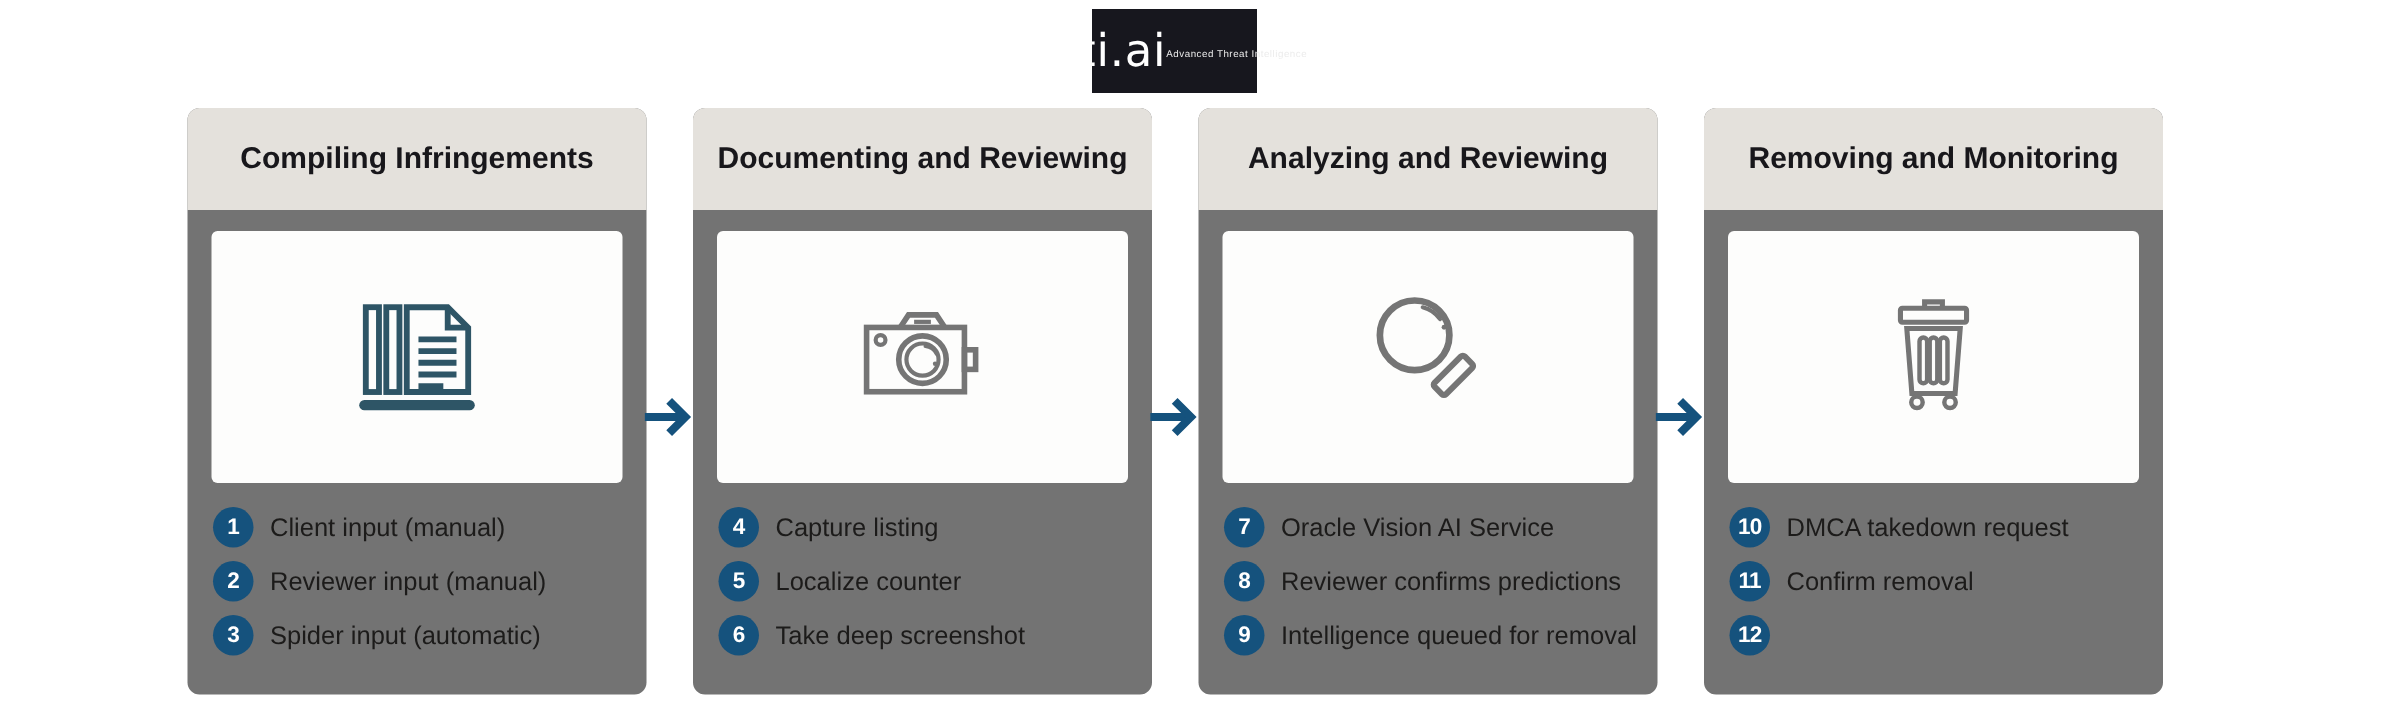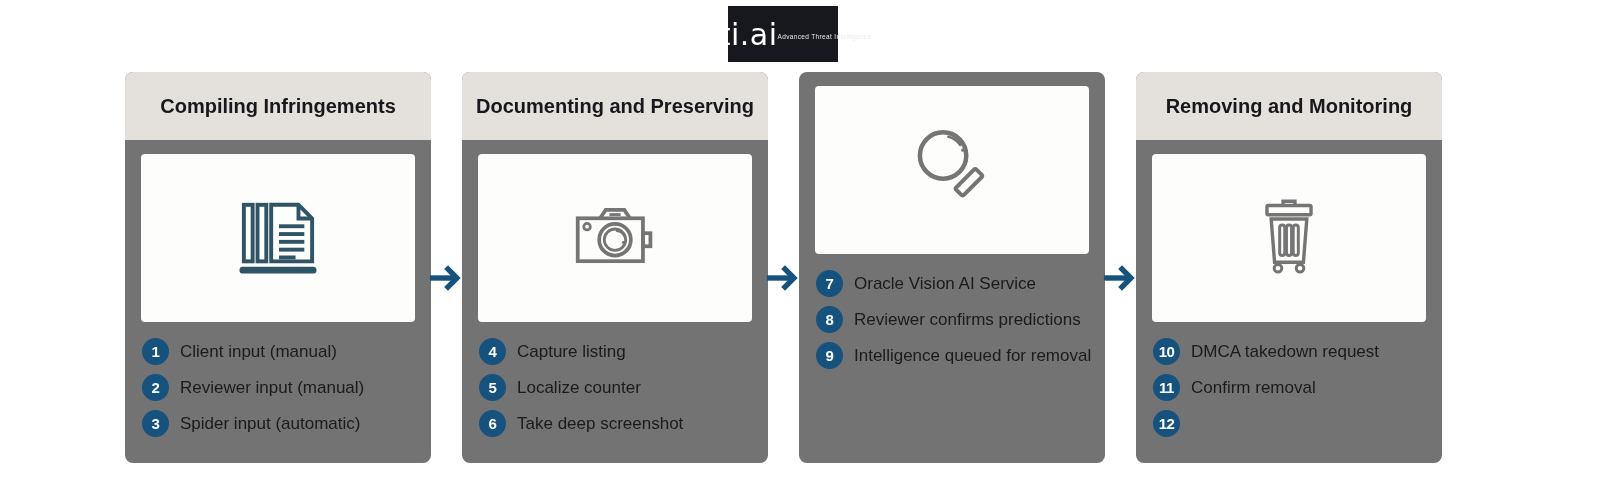--- a/index.html
+++ b/index.html
@@ -100,21 +100,21 @@
       <span>
         <svg width="36" height="42" viewBox="0 0 40 44" fill="none" stroke="#15527d" stroke-width="6">
           <line x1="1" y1="22" x2="29" y2="22"></line>
           <polyline points="19,10 31,22 19,34"></polyline>
         </svg>
       </span>
     </div>
 
     <div class="column">
       <div class="col-header">
-        <span class="col-title">Documenting and Preserving</span>
+        <span class="col-title">Documenting and Reviewing</span>
       </div>
       <div class="card">
         <span>
           <svg width="82" height="64" viewBox="0 0 88 66" fill="none" stroke="#757575" stroke-width="4">
             <path d="M28 14 L34 5 H54 L60 14"></path>
             <line x1="38" y1="10" x2="50" y2="10" stroke-width="3"></line>
             <rect x="4" y="14" width="70" height="46"></rect>
             <circle cx="14" cy="23" r="3.5" stroke-width="3"></circle>
             <circle cx="44" cy="37" r="17"></circle>
             <circle cx="44" cy="37" r="11.5" stroke-width="3"></circle>
@@ -143,20 +143,23 @@
     <div class="gapcol">
       <span>
         <svg width="36" height="42" viewBox="0 0 40 44" fill="none" stroke="#15527d" stroke-width="6">
           <line x1="1" y1="22" x2="29" y2="22"></line>
           <polyline points="19,10 31,22 19,34"></polyline>
         </svg>
       </span>
     </div>
 
     <div class="column">
+      <div class="col-header">
+        <span class="col-title">Analyzing and Reviewing</span>
+      </div>
       <div class="card">
         <span>
           <svg width="82" height="82" viewBox="0 0 92 92" fill="none" stroke="#757575" stroke-width="5">
             <circle cx="36" cy="32" r="26"></circle>
             <path d="M42 11 a22 22 0 0 1 13 9" stroke-width="3" stroke-linecap="round"></path>
             <circle cx="58" cy="26" r="1.8" fill="#757575" stroke="none"></circle>
             <rect x="59" y="46" width="12" height="32" rx="2" stroke-width="4.5" transform="rotate(-45 65 62) rotate(90 65 62)"></rect>
           </svg>
         </span>
       </div>

